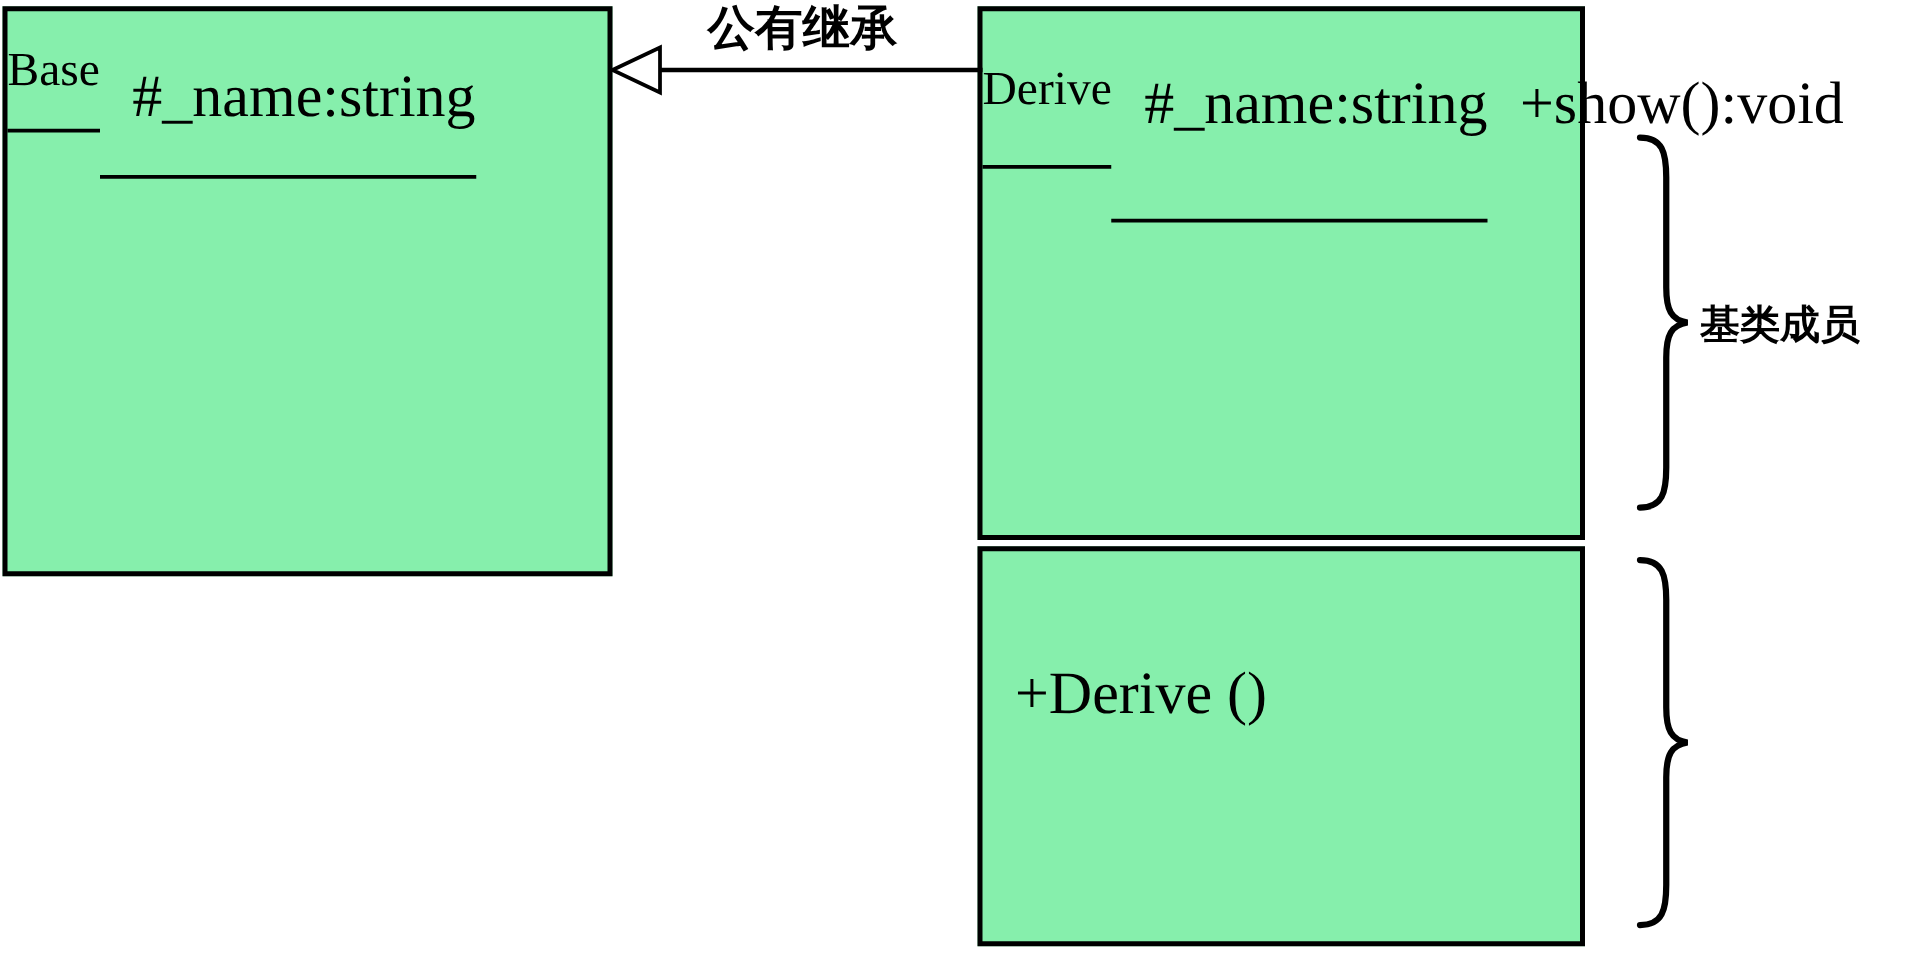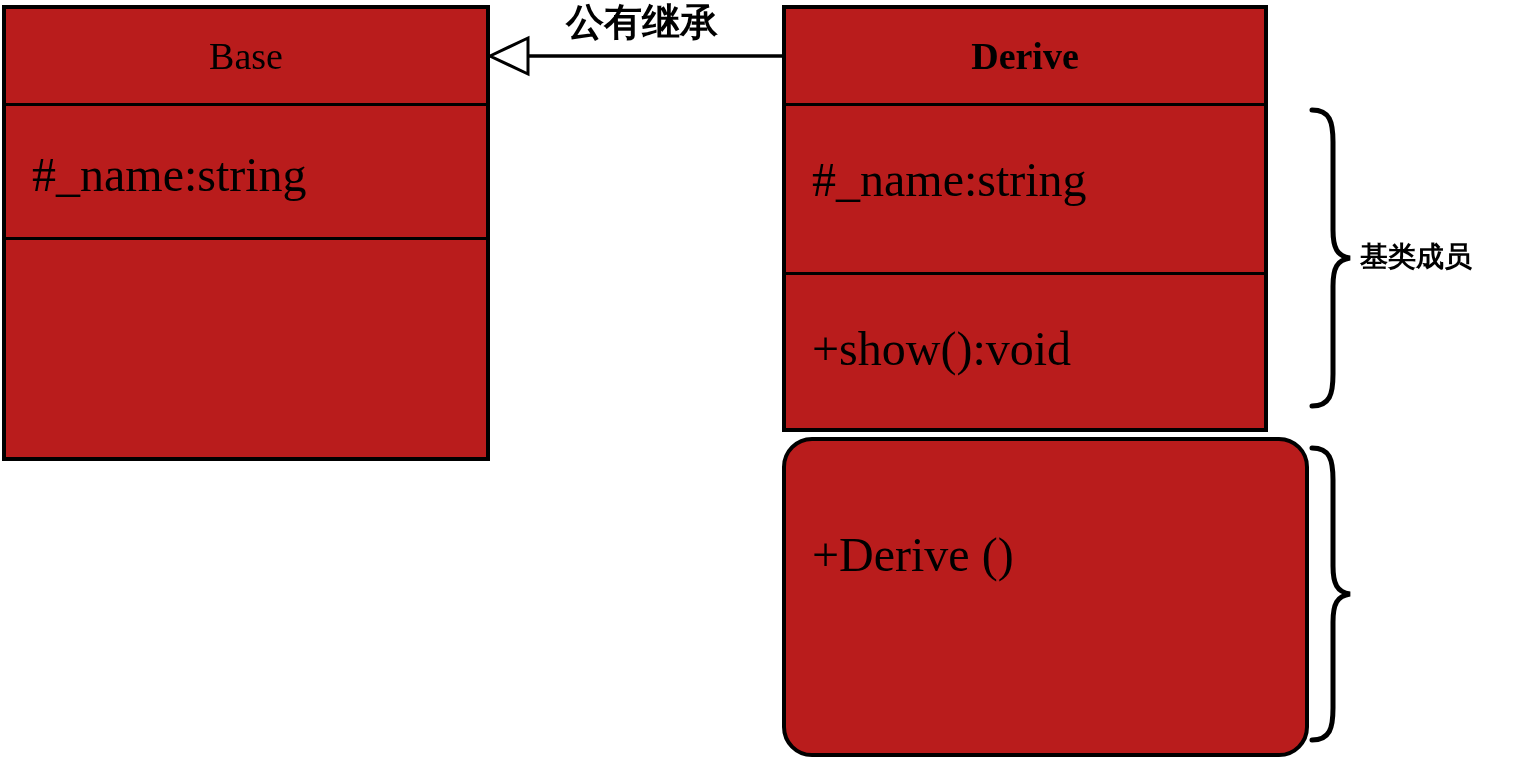--- a/index.html
+++ b/index.html
@@ -8,43 +8,43 @@
     width: 1536px;
     height: 764px;
     background: #ffffff;
     font-family: "Liberation Serif", "DejaVu Serif", serif;
     color: #000000;
     overflow: hidden;
   }
   .uml-box {
     position: absolute;
     border: 4px solid #000;
-    background: #b91c1c;
+    background: #86efac;
     box-sizing: border-box;
     display: flex;
-    flex-direction: column;
+    flex-direction: row;
   }
   .uml-title {
     border-bottom: 3px solid #000;
     display: flex;
     align-items: center;
     justify-content: center;
     font-size: 38px;
     box-sizing: border-box;
   }
   .uml-section {
     box-sizing: border-box;
     font-size: 48px;
     line-height: 57px;
     padding-left: 26px;
   }
   .bordered-bottom { border-bottom: 3px solid #000; }
   .cjk {
     position: absolute;
-    font-size: 28px;
+    font-size: 32px;
     font-weight: 600;
     letter-spacing: 0px;
     white-space: nowrap;
   }
   svg { position: absolute; overflow: visible; }
 </style>
 </head>
 <body>
 
 <div class="canvas">
@@ -52,30 +52,30 @@
   <div class="uml-box" style="left:2px; top:5px; width:488px; height:456px;">
     <div class="uml-title" style="height:97px;">Base</div>
     <div class="uml-section bordered-bottom" style="height:134px; padding-top:40px;">
       <div>#_name:string</div>
     </div>
     <div class="uml-section" style="flex:1; padding-top:50px;">
     </div>
   </div>
 
   <div class="uml-box" style="left:782px; top:5px; width:486px; height:427px;">
-    <div class="uml-title" style="height:97px;font-weight:bold;">Derive</div>
+    <div class="uml-title" style="height:126px;">Derive</div>
     <div class="uml-section bordered-bottom" style="height:169px; padding-top:45px;">
       <div>#_name:string</div>
     </div>
     <div class="uml-section" style="flex:1; padding-top:45px;">
       <div>+show():void</div>
     </div>
   </div>
 
-  <div class="uml-box" style="left:782px; top:437px; width:527px; height:320px;border-radius:30px;">
+  <div class="uml-box" style="left:782px; top:437px; width:486px; height:320px;">
     <div class="uml-section" style="flex:1; padding-top:85px;">
       <div>+Derive ()</div>
     </div>
   </div>
 
   <svg style="left:486px; top:34px;" width="300" height="44" viewBox="0 0 300 44">
     <line x1="40" y1="22" x2="300" y2="22" stroke="#000" stroke-width="3.5"></line>
     <polygon points="4,22 42,4 42,40" fill="#ffffff" stroke="#000" stroke-width="3"></polygon>
   </svg>
 

